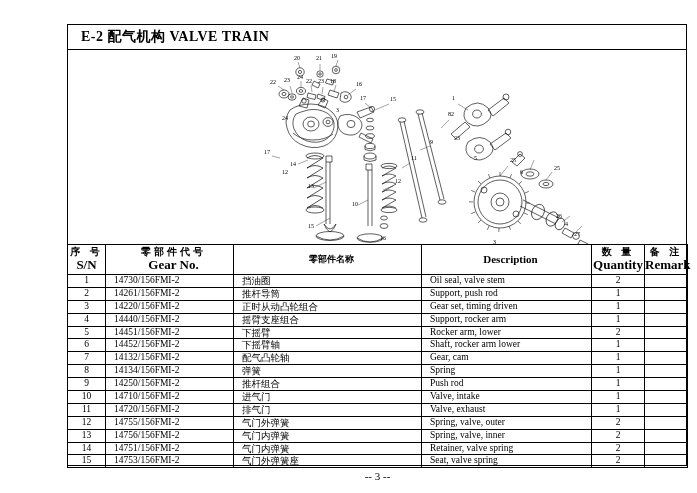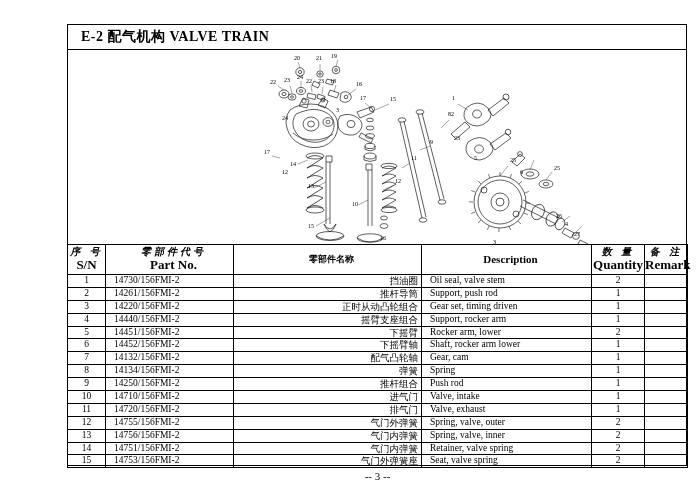--- a/index.html
+++ b/index.html
@@ -78,30 +78,30 @@
     height: 30px;
     font-weight: bold;
     text-align: center;
     vertical-align: middle;
   }
   .hdr-two {
     display: block;
     font-size: 9.5px;
     line-height: 1.15;
   }
-  .hdr-two .cn { font-size: 10px; letter-spacing: 3px; font-style: italic; }
+  .hdr-two .cn { font-size: 10px; letter-spacing: 3px; }
   .hdr-two .en { font-size: 13px; }
   .hdr-single { font-size: 11px; text-align: center; }
   .parts-table tbody td {
     height: 12.9px;
     padding: 0 3px;
   }
   .col-sn { width: 38px; text-align: center; }
   .col-part { width: 128px; text-align: left; padding-left: 8px !important; }
-  .col-cn { width: 188px; text-align: right; padding-left: 8px !important; }
+  .col-cn { width: 188px; text-align: left; padding-left: 8px !important; }
   .col-desc { width: 170px; text-align: left; padding-left: 8px !important; }
   .col-qty { width: 53px; text-align: center; }
   .col-remark { width: 43px; text-align: center; }
 
   .cn-text { font-family: "DejaVu Sans", "Liberation Sans", sans-serif; font-size: 9px; }
 
   .page-number {
     position: absolute;
     left: 0;
     top: 470px;
@@ -322,21 +322,21 @@
 
   <table class="parts-table">
     <thead>
       <tr>
         <th class="col-sn">
           <span class="hdr-two"><span class="cn cn-text">序 号</span></span>
           <span class="hdr-two"><span class="en">S/N</span></span>
         </th>
         <th class="col-part">
           <span class="hdr-two"><span class="cn cn-text">零部件代号</span></span>
-          <span class="hdr-two"><span class="en">Part No.</span></span>
+          <span class="hdr-two"><span class="en">Gear No.</span></span>
         </th>
         <th class="col-cn">
           <span class="hdr-single cn-text">零部件名称</span>
         </th>
         <th class="col-desc">
           <span class="hdr-single">Description</span>
         </th>
         <th class="col-qty">
           <span class="hdr-two"><span class="cn cn-text">数 量</span></span>
           <span class="hdr-two"><span class="en">Quantity</span></span>

